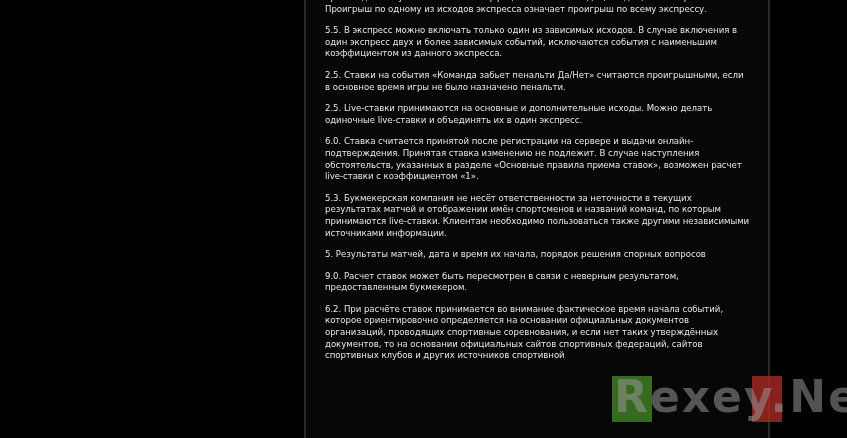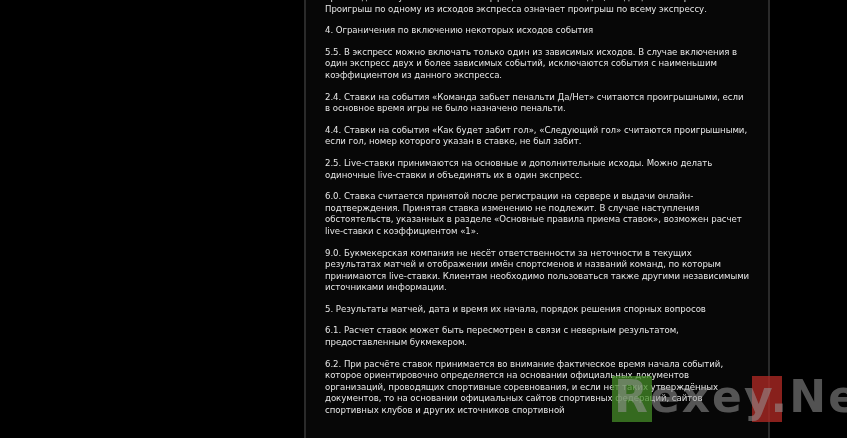--- a/index.html
+++ b/index.html
@@ -82,29 +82,27 @@
     }
   </style>
 </head>
 <body>
 
 <div class="left-gutter"></div>
 
 <div class="panel">
   <div class="content">
     <p>произведению суммы ставки на коэффициенты всех исходов, входящих в экспресс. Проигрыш по одному из исходов экспресса означает проигрыш по всему экспрессу.</p>
-    <p>4. Ограничения по включению некоторых исходов события</p>
     <p>5.5. В экспресс можно включать только один из зависимых исходов. В случае включения в один экспресс двух и более зависимых событий, исключаются события с наименьшим коэффициентом из данного экспресса.</p>
-    <p>2.4. Ставки на события «Команда забьет пенальти Да/Нет» считаются проигрышными, если в основное время игры не было назначено пенальти.</p>
-    <p>4.4. Ставки на события «Как будет забит гол», «Следующий гол» считаются проигрышными, если гол, номер которого указан в ставке, не был забит.</p>
+    <p>2.5. Ставки на события «Команда забьет пенальти Да/Нет» считаются проигрышными, если в основное время игры не было назначено пенальти.</p>
     <p>2.5. Live-ставки принимаются на основные и дополнительные исходы. Можно делать одиночные live-ставки и объединять их в один экспресс.</p>
     <p>6.0. Ставка считается принятой после регистрации на сервере и выдачи онлайн-подтверждения. Принятая ставка изменению не подлежит. В случае наступления обстоятельств, указанных в разделе «Основные правила приема ставок», возможен расчет live-ставки с коэффициентом «1».</p>
-    <p>9.0. Букмекерская компания не несёт ответственности за неточности в текущих результатах матчей и отображении имён спортсменов и названий команд, по которым принимаются live-ставки. Клиентам необходимо пользоваться также другими независимыми источниками информации.</p>
+    <p>5.3. Букмекерская компания не несёт ответственности за неточности в текущих результатах матчей и отображении имён спортсменов и названий команд, по которым принимаются live-ставки. Клиентам необходимо пользоваться также другими независимыми источниками информации.</p>
     <p>5. Результаты матчей, дата и время их начала, порядок решения спорных вопросов</p>
-    <p>6.1. Расчет ставок может быть пересмотрен в связи с неверным результатом, предоставленным букмекером.</p>
+    <p>9.0. Расчет ставок может быть пересмотрен в связи с неверным результатом, предоставленным букмекером.</p>
     <p>6.2. При расчёте ставок принимается во внимание фактическое время начала событий, которое ориентировочно определяется на основании официальных документов организаций, проводящих спортивные соревнования, и если нет таких утверждённых документов, то на основании официальных сайтов спортивных федераций, сайтов спортивных клубов и других источников спортивной</p>
   </div>
 </div>
 
 <div class="right-gutter"></div>
 
 <div class="watermark">
   <div class="wm-r"></div>
   <div class="wm-n"></div>
   <div class="wm-text">Rexey.Net</div>

